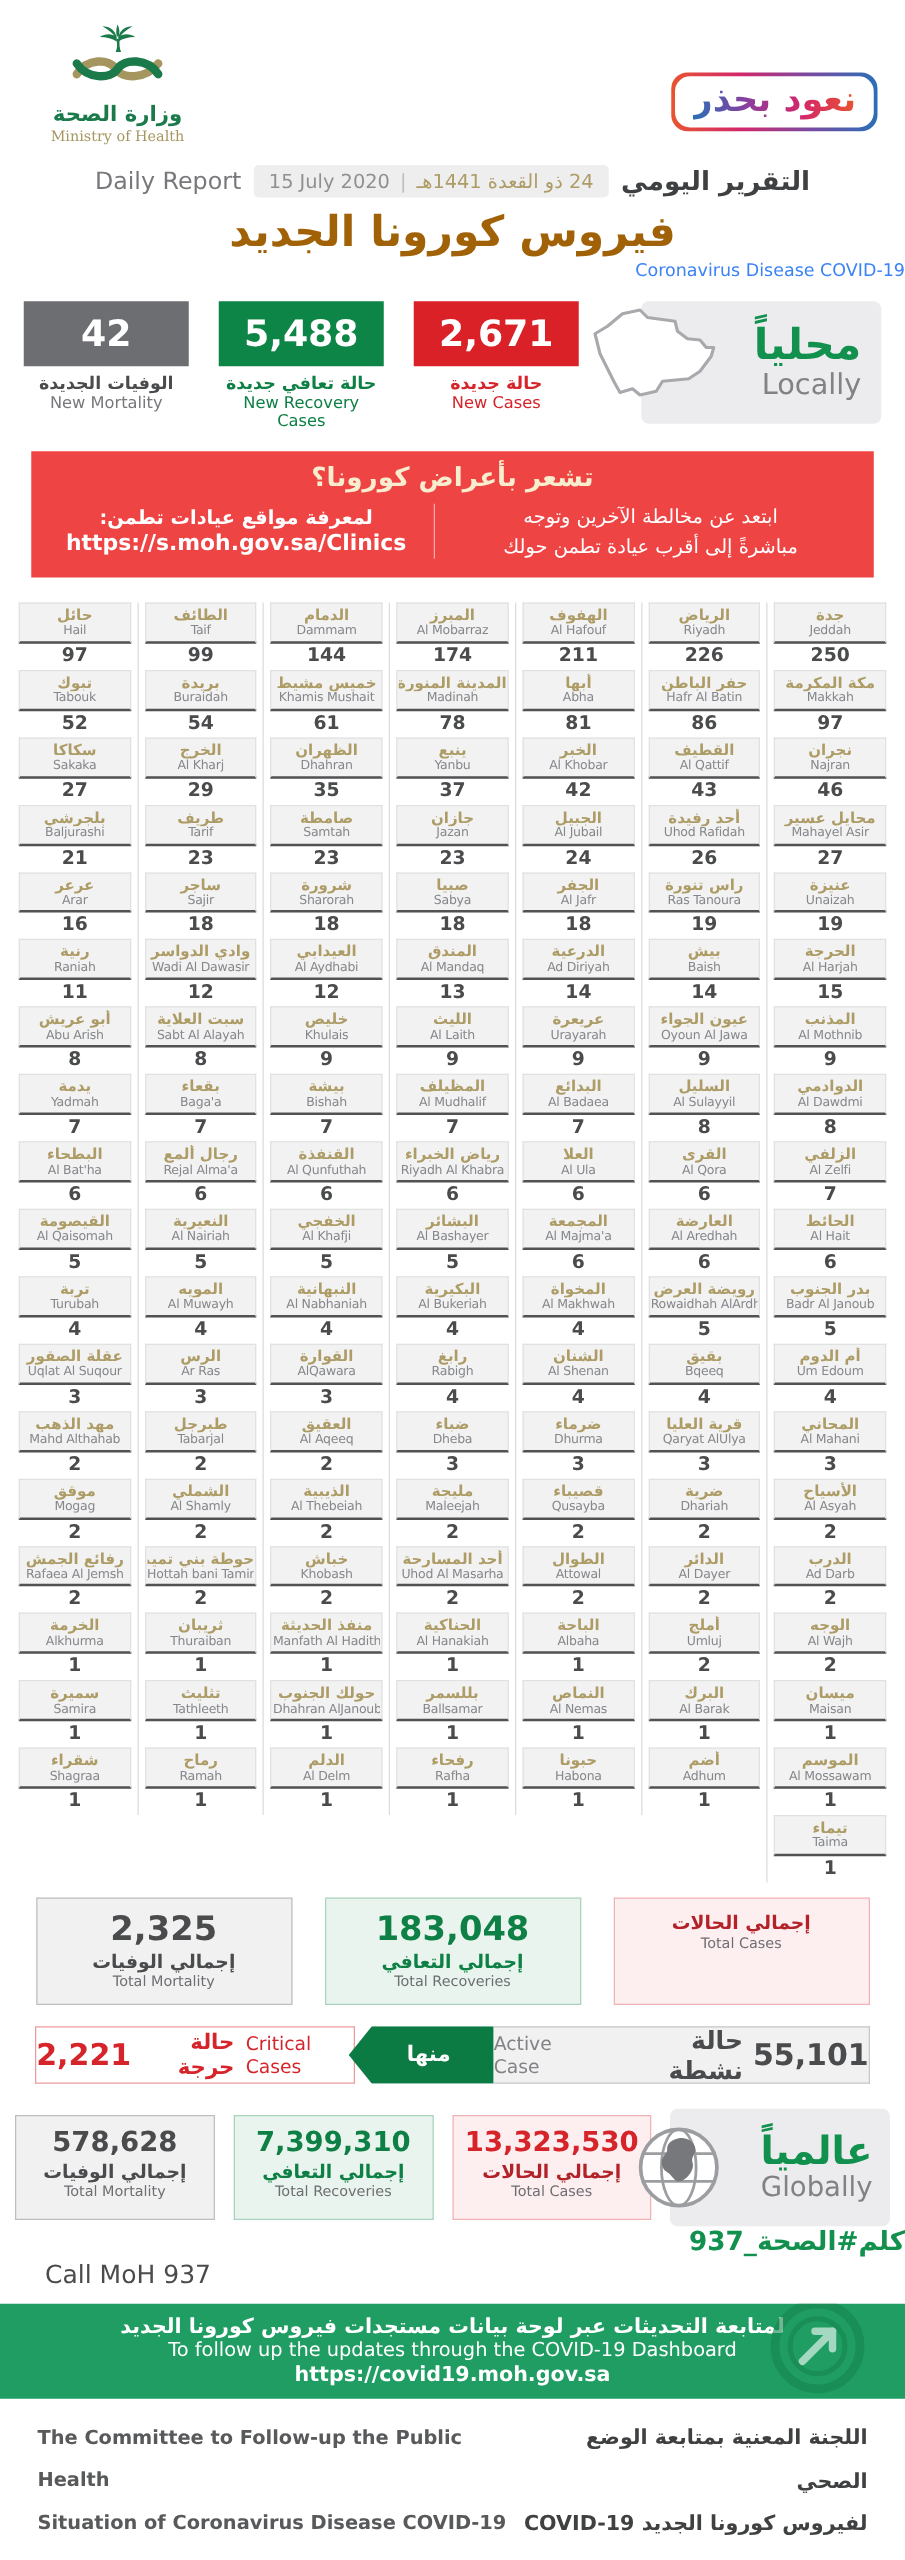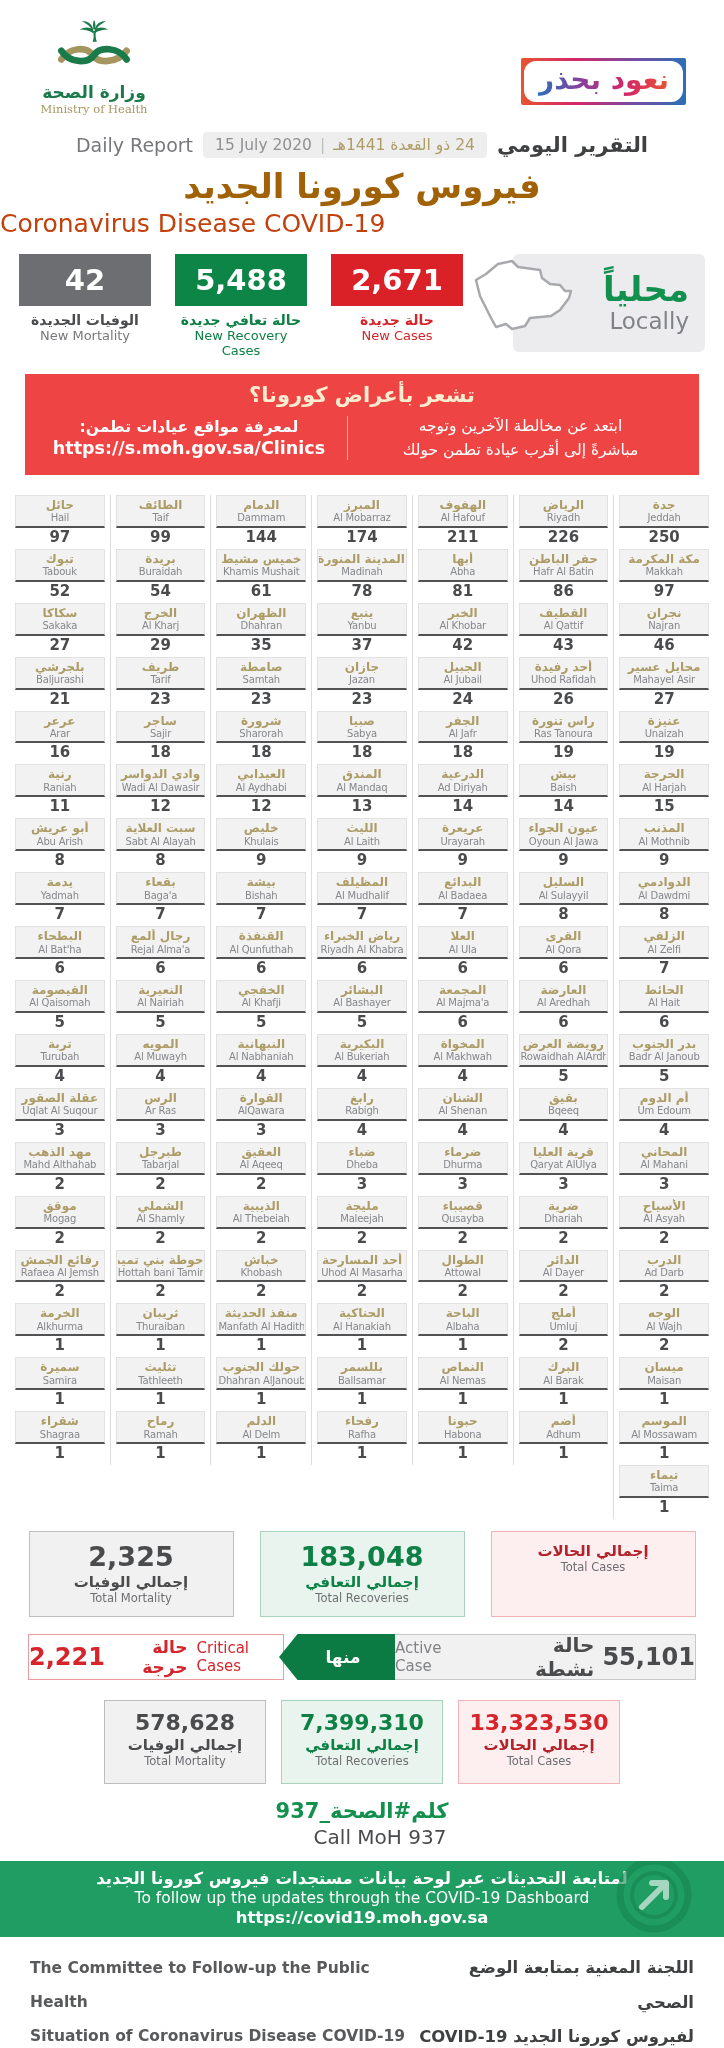--- a/index.html
+++ b/index.html
@@ -4,37 +4,37 @@
 <style>
   html,body{margin:0;padding:0;background:#fff;}
   .page{width:724px;height:2048px;overflow:hidden;background:#fff;position:relative;
         font-family:"DejaVu Sans","Liberation Sans",sans-serif;}
   
   .hdr{display:flex;justify-content:space-between;align-items:flex-start;padding:14px 16px 0 14px;}
   .logo{width:160px;text-align:center;}
   .logo svg{width:100px;height:68px;display:block;margin:0 auto;}
   .logo-ar{color:#1a7a4a;font-size:17px;font-weight:bold;}
   .logo-en{color:#a59660;font-size:11.5px;font-family:"DejaVu Serif","Liberation Serif",serif;}
-  .badge{margin-top:44px;margin-right:22px;padding:3px;border-radius:2px;
+  .badge{margin-top:44px;margin-right:6px;padding:3px;border-radius:13px;
          background:linear-gradient(90deg,#e8542f,#d3276a,#7a4aa0,#2b6fb7);}
   .badge-inner{background:#fff;border-radius:12px;padding:2px 14px 6px;}
   .badge-txt{font-size:28px;font-weight:bold;direction:rtl;
              background:linear-gradient(90deg,#2b6fb7,#8a3f9e,#d3276a,#e8542f);
              -webkit-background-clip:text;background-clip:text;color:#b03a63;-webkit-text-fill-color:transparent;}
   
   .daterow{display:flex;justify-content:center;align-items:center;gap:10px;margin-top:16px;}
   .dr-en{color:#77787b;font-size:19px;}
   .datebox{background:#eeeeef;border-radius:4px;padding:4px 12px;font-size:15.5px;display:flex;gap:8px;align-items:center;}
   .date-g{color:#8f9092;}
   .date-sep{color:#bcbdbf;}
   .date-ar{color:#ad9c66;direction:rtl;}
   .dr-ar{color:#3f4041;font-size:21px;font-weight:bold;direction:rtl;}
   
   .title-ar{text-align:center;color:#a16207;font-size:34px;font-weight:bold;margin-top:8px;direction:rtl;}
-  .title-en{text-align:left;color:#c2410c;font-size:25px;margin-top:3px;}
+  .title-en{text-align:right;color:#3b82f6;font-size:14px;margin-top:3px;}
   
   .stats{display:flex;flex-direction:row-reverse;justify-content:center;align-items:flex-start;gap:24px;margin-top:16px;}
   .stat{text-align:center;width:132px;}
   .stat-num{height:52px;line-height:52px;color:#fff;font-size:29px;font-weight:bold;}
   .stat-ar{font-size:14px;font-weight:bold;margin-top:6px;direction:rtl;}
   .stat-en{font-size:13px;}
   .s-red .stat-num{background:#da2128;} .s-red .stat-ar,.s-red .stat-en{color:#d6242b;}
   .s-green .stat-num{background:#0d8547;} .s-green .stat-ar,.s-green .stat-en{color:#0e8045;}
   .s-gray .stat-num{background:#6d6e71;} .s-gray .stat-ar{color:#4a4b4d;} .s-gray .stat-en{color:#77787b;}
   .locally{position:relative;width:192px;height:98px;background:#ececee;border-radius:6px;
@@ -87,21 +87,21 @@
   
   .global{display:flex;flex-direction:row-reverse;justify-content:center;align-items:center;gap:15px;margin-top:20px;padding:0 12px;}
   .g-label{position:relative;width:178px;height:94px;background:#ececee;border-radius:6px;display:flex;flex-direction:column;
            justify-content:center;text-align:right;padding-right:14px;box-sizing:border-box;}
   .g-ar{color:#11904e;font-size:31px;font-weight:bold;line-height:1.05;direction:rtl;}
   .g-en{color:#808285;font-size:22px;}
   .globe-svg{position:absolute;left:-30px;top:10px;width:74px;height:74px;}
   .gbox{width:162px;height:84px;padding-top:9px;}
   .gbox .num{font-size:22px;}
   
-  .call{text-align:center;margin-top:15px;}
+  .call{}
   .call-ar{color:#11904e;font-size:21px;font-weight:bold;direction:rtl;}
   .call-en{color:#4a4b4d;font-size:20px;margin-top:2px;padding-left:36px;}
   .dashbar{position:relative;margin-top:12px;background:#1f9d62;color:#fff;text-align:center;padding:8px 0 10px;overflow:hidden;}
   .db-ar{font-size:16.5px;font-weight:bold;direction:rtl;}
   .db-en{font-size:15.5px;margin-top:1px;}
   .db-url{font-size:16.5px;font-weight:bold;margin-top:1px;}
   .db-deco{position:absolute;right:26px;top:-10px;width:88px;height:88px;opacity:.6;}
   .committee{display:flex;justify-content:space-between;padding:14px 30px 0;align-items:flex-start;}
   .c-en{color:#58595b;font-weight:bold;font-size:15.5px;line-height:2.2;text-align:left;}
   .c-ar{color:#3f4041;font-weight:bold;font-size:16.5px;line-height:2.1;text-align:right;direction:rtl;}
@@ -1119,20 +1119,30 @@
     </div>
     <div class="a-arrow">منها</div>
     <div class="a-main">
       <span class="n">55,101</span>
       <span class="ar">حالة نشطة</span>
       <span class="en">Active Case</span>
     </div>
   </div>
 
   <div class="global">
+    <div class="g-label">
+      <svg class="globe-svg" viewBox="0 0 40 40">
+        <circle cx="20" cy="20" r="16.5" fill="#ffffff" stroke="#9b9da0" stroke-width="1.6"></circle>
+        <ellipse cx="20" cy="20" rx="7.5" ry="16.5" fill="none" stroke="#9b9da0" stroke-width="1.2"></ellipse>
+        <path d="M4.5,14 H35.5 M4.5,26 H35.5" stroke="#9b9da0" stroke-width="1.2" fill="none"></path>
+        <path d="M18,8 c4,-2 8,0 9,3 c1,3 -2,4 -1,7 c1,3 -3,8 -6,8 c-2,0 -3,-3 -5,-4 c-2,-1 -3,-4 -2,-6 c1,-2 2,-2 2,-4 c0,-2 1,-3 3,-4z" fill="#77787b"></path>
+      </svg>
+      <div class="g-ar">عالمياً</div>
+      <div class="g-en">Globally</div>
+    </div>
     <div class="tbox gbox t-cases">
       <div class="num">13,323,530</div>
       <div class="lar">إجمالي الحالات</div>
       <div class="len">Total Cases</div>
     </div>
     <div class="tbox gbox t-rec">
       <div class="num">7,399,310</div>
       <div class="lar">إجمالي التعافي</div>
       <div class="len">Total Recoveries</div>
     </div>

